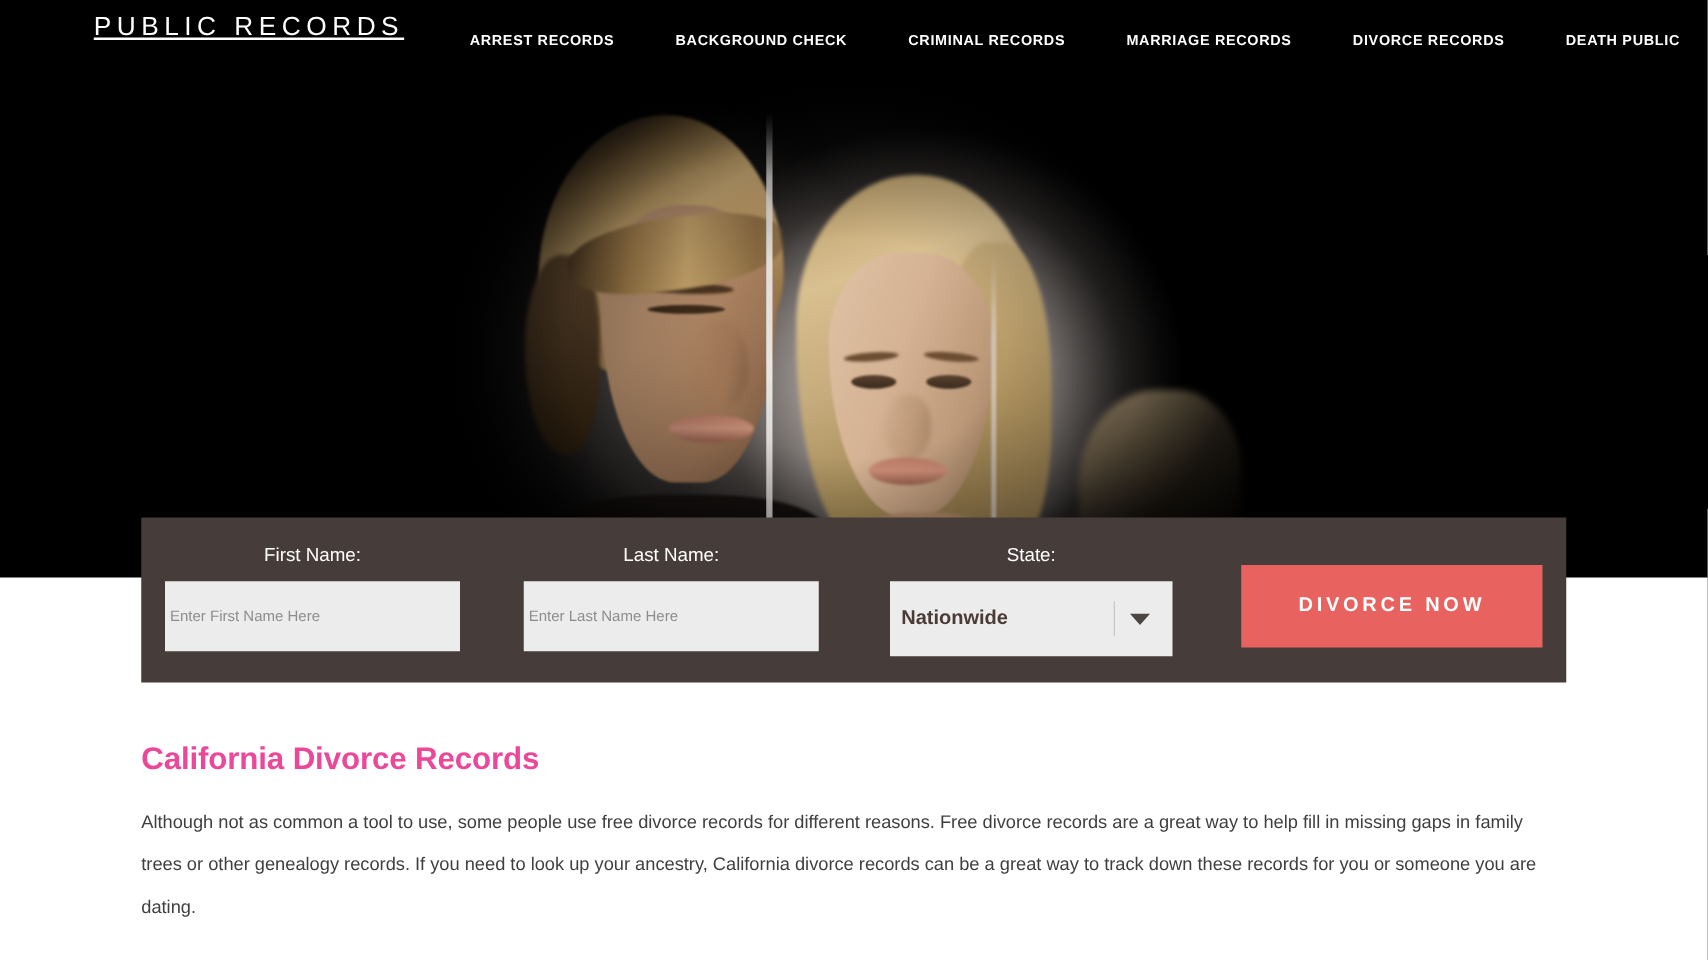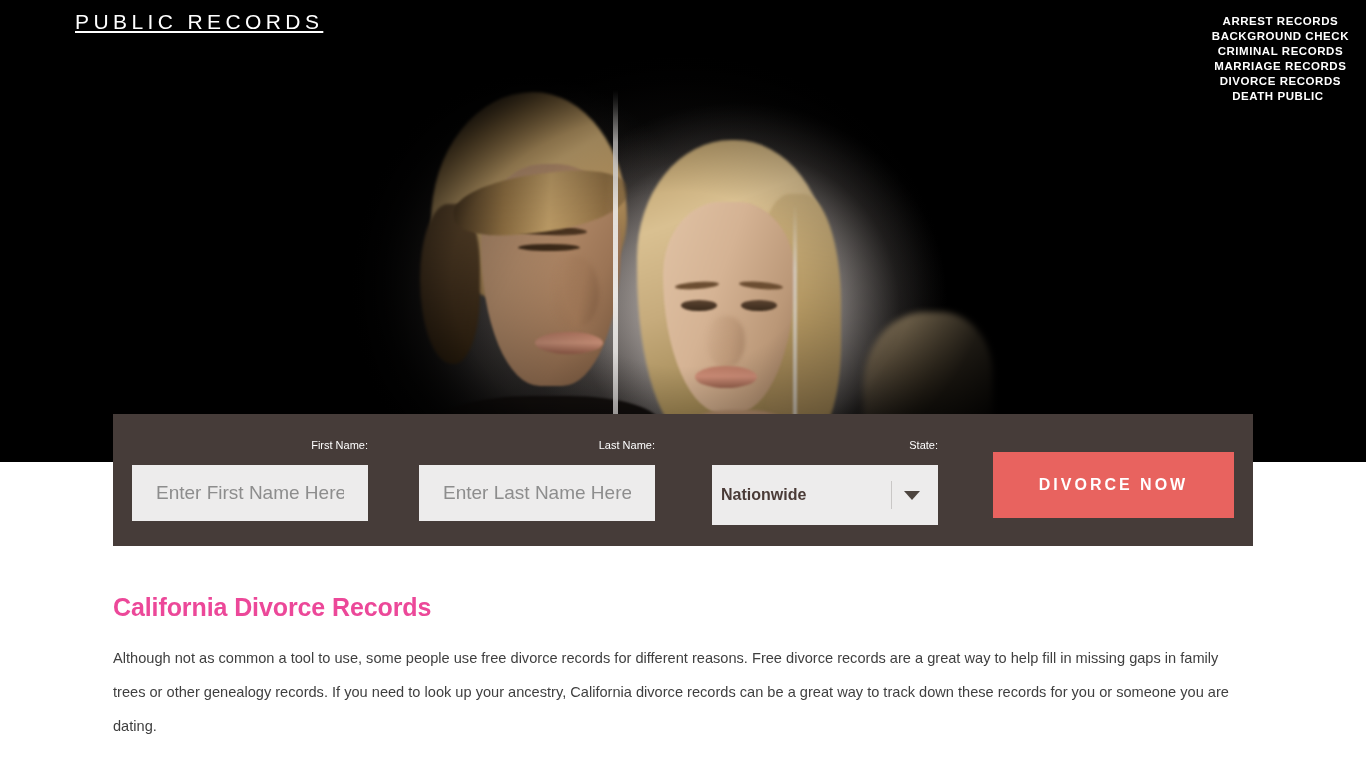--- a/index.html
+++ b/index.html
@@ -34,26 +34,25 @@
     font-weight: 400;
     letter-spacing: 4.4px;
     line-height: 26px;
     white-space: nowrap;
     font-family: "Liberation Sans", sans-serif;
   }
 
   .main-nav {
     position: absolute;
     right: 0px;
-    top: 14px;
+    top: 26px;
     display: flex;
     align-items: center;
-    gap: 0px;
+    gap: 15px;
     white-space: nowrap;
-    flex-direction: column;
   }
 
   .nav-item {
     color: #ffffff;
     font-size: 11.5px;
     font-weight: bold;
     letter-spacing: 0.55px;
     text-decoration: none;
     padding: 0 17px;
     line-height: 15px;
@@ -293,38 +292,38 @@
     width: 1140px;
     height: 132px;
     background: #463c39;
     z-index: 20;
   }
 
   .field-group { position: absolute; }
 
   .field-label {
     color: #ffffff;
-    font-size: 11px;
+    font-size: 15px;
     font-weight: 400;
-    text-align: right;
+    text-align: center;
     display: block;
     line-height: 22px;
     font-family: "Liberation Sans", sans-serif;
   }
 
   .text-input {
     display: block;
     width: 236px;
     height: 56px;
     background: #edecec;
     border: none;
     outline: none;
-    padding: 0 24px;
+    padding: 0 4px;
     margin-top: 9px;
-    font-size: 19px;
+    font-size: 12px;
     color: #4a4a4a;
     font-family: "Liberation Sans", sans-serif;
   }
   .text-input::placeholder { color: #8d8d8d; }
 
   #fg-first { left: 19px; top: 20px; width: 236px; }
   #fg-last  { left: 306px; top: 20px; width: 236px; }
   #fg-state { left: 599px; top: 20px; width: 226px; }
 
   .select-wrap {

